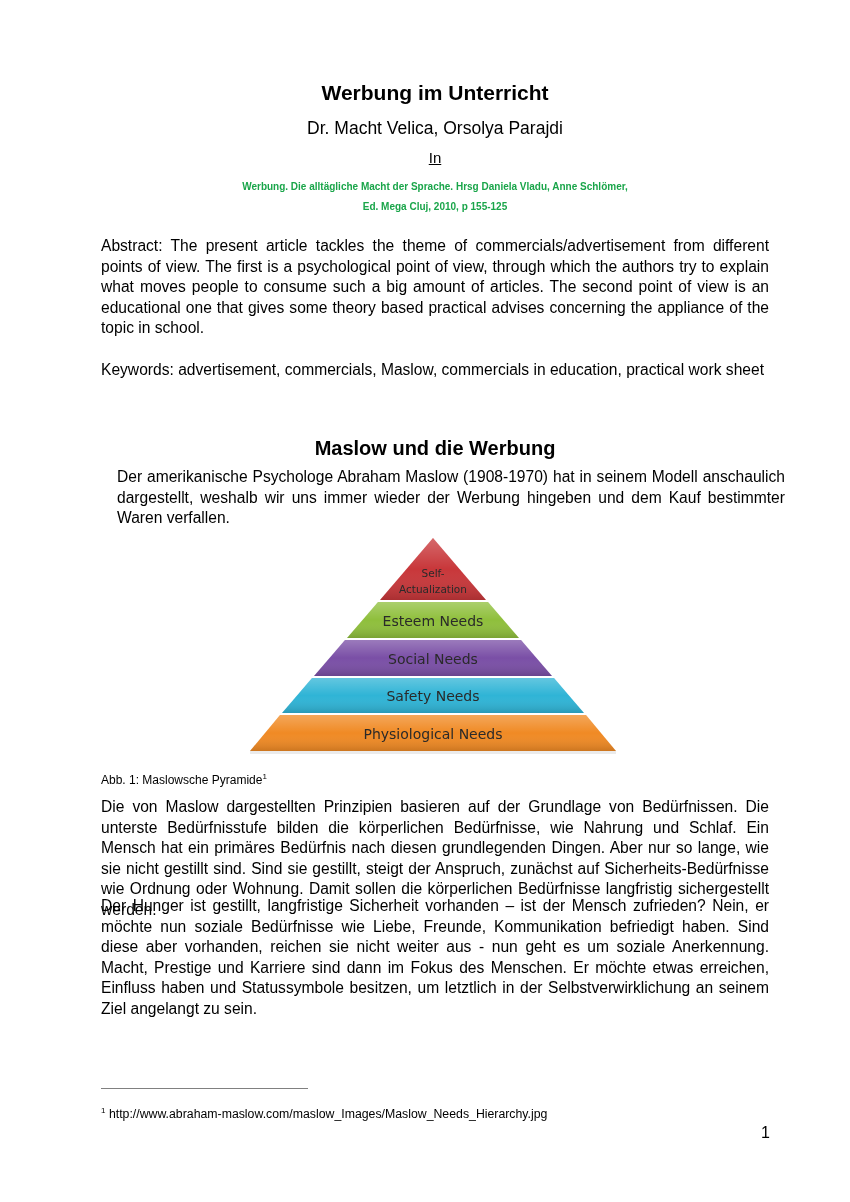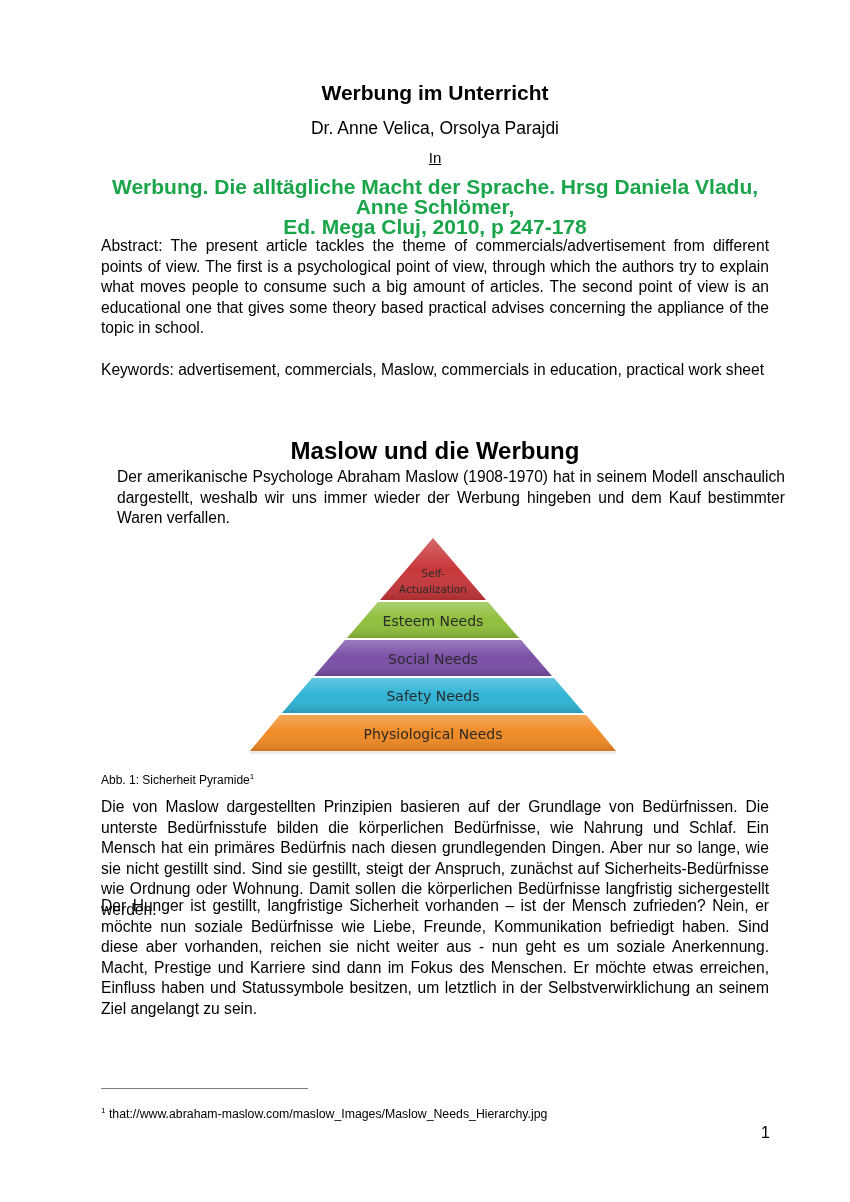--- a/index.html
+++ b/index.html
@@ -3,49 +3,49 @@
 <meta charset="utf-8">
 <style>
   html, body { margin: 0; padding: 0; background: #ffffff; }
   body { width: 850px; height: 1202px; position: relative; overflow: hidden;
          font-family: "Liberation Sans", sans-serif; color: #000; }
   .page { position: absolute; left: 0; top: 0; width: 712px; height: 1202px; }
   .center { position: absolute; left: 100px; width: 670px; text-align: center; }
   .title { top: 81px; font-size: 21px; font-weight: bold; }
   .authors { top: 118px; font-size: 17.5px; }
   .in { top: 149px; font-size: 15px; text-decoration: underline; }
-  .source { top: 177px; font-size: 21px; font-weight: bold; color: #1aa54a; line-height: 20px; }
+  .source { top: 177px; font-size: 10px; font-weight: bold; color: #1aa54a; line-height: 20px; }
   .para { position: absolute; left: 101px; width: 668px; font-size: 15.6px; line-height: 20.6px;
           text-align: justify; }
   .abstract { top: 236px; }
   .keywords { top: 360px; }
   .h2 { position: absolute; left: 100px; width: 670px; top: 437px; text-align: center;
-        font-size: 24px; font-weight: bold; }
+        font-size: 20px; font-weight: bold; }
   .intro { top: 467px; margin-left: 16px; }
   .figure { position: absolute; left: 248px; top: 535px; width: 370px; height: 222px; }
   .caption { position: absolute; left: 101px; top: 773px; font-size: 12px; }
   .caption sup, .footnote sup { font-size: 8px; vertical-align: super; line-height: 0; }
   .p1 { top: 797px; }
   .p2 { top: 896px; }
   .fn-rule { position: absolute; left: 101px; top: 1088px; width: 207px; height: 1px; background: #808080; }
   .footnote { position: absolute; left: 101px; top: 1107px; font-size: 12.3px; }
   .pagenum { position: absolute; left: 755px; top: 1124px; font-size: 16px; width: 15px; text-align: right; }
   svg text { font-family: "DejaVu Sans", sans-serif; fill: #2a2a2a; }
 </style>
 </head>
 <body>
 
 <div class="page">
 
   <div class="center title">Werbung im Unterricht</div>
-  <div class="center authors">Dr. Anne Velica, Orsolya Parajdi</div>
+  <div class="center authors">Dr. Macht Velica, Orsolya Parajdi</div>
   <div class="center in">In</div>
   <div class="center source">
     <div>Werbung. Die alltägliche Macht der Sprache. Hrsg Daniela Vladu, Anne Schlömer,</div>
-    <div>Ed. Mega Cluj, 2010, p 247-178</div>
+    <div>Ed. Mega Cluj, 2010, p 155-125</div>
   </div>
 
   <div class="para abstract">Abstract: The present article tackles the theme of commercials/advertisement from different points of view. The first is a psychological point of view, through which the authors try to explain what moves people to consume such a big amount of articles. The second point of view is an educational one that gives some theory based practical advises concerning the appliance of the topic in school.</div>
   <div class="para keywords">Keywords: advertisement, commercials, Maslow, commercials in education, practical work sheet</div>
 
   <div class="h2">Maslow und die Werbung</div>
   <div class="para intro">Der amerikanische Psychologe Abraham Maslow (1908-1970) hat in seinem Modell anschaulich dargestellt, weshalb wir uns immer wieder der Werbung hingeben und dem Kauf bestimmter Waren verfallen.</div>
 
   <div class="figure">
     <svg width="370" height="222" viewBox="0 0 370 222">
@@ -80,22 +80,22 @@
       </g>
       <g>
         <polygon points="32,180 338,180 368,216 2,216" fill="#f08a24"></polygon>
         <polygon points="32,180 338,180 368,216 2,216" fill="url(#shade)"></polygon>
         <text x="185" y="204" text-anchor="middle" font-size="14">Physiological Needs</text>
       </g>
       <rect x="2" y="216" width="366" height="3" fill="#000" opacity="0.08"></rect>
     </svg>
   </div>
 
-  <div class="caption"><span>Abb. 1: Sicherheit Pyramide</span><sup>1</sup></div>
+  <div class="caption"><span>Abb. 1: Maslowsche Pyramide</span><sup>1</sup></div>
 
   <div class="para p1">Die von Maslow dargestellten Prinzipien basieren auf der Grundlage von Bedürfnissen. Die unterste Bedürfnisstufe bilden die körperlichen Bedürfnisse, wie Nahrung und Schlaf. Ein Mensch hat ein primäres Bedürfnis nach diesen grundlegenden Dingen. Aber nur so lange, wie sie nicht gestillt sind. Sind sie gestillt, steigt der Anspruch, zunächst auf Sicherheits-Bedürfnisse wie Ordnung oder Wohnung. Damit sollen die körperlichen Bedürfnisse langfristig sichergestellt werden.</div>
   <div class="para p2">Der Hunger ist gestillt, langfristige Sicherheit vorhanden – ist der Mensch zufrieden? Nein, er möchte nun soziale Bedürfnisse wie Liebe, Freunde, Kommunikation befriedigt haben. Sind diese aber vorhanden, reichen sie nicht weiter aus - nun geht es um soziale Anerkennung. Macht, Prestige und Karriere sind dann im Fokus des Menschen. Er möchte etwas erreichen, Einfluss haben und Statussymbole besitzen, um letztlich in der Selbstverwirklichung an seinem Ziel angelangt zu sein.</div>
 
   <div class="fn-rule"></div>
-  <div class="footnote"><sup>1</sup> <span>that://www.abraham-maslow.com/maslow_Images/Maslow_Needs_Hierarchy.jpg</span></div>
+  <div class="footnote"><sup>1</sup> <span>http://www.abraham-maslow.com/maslow_Images/Maslow_Needs_Hierarchy.jpg</span></div>
 
   <div class="pagenum">1</div>
 </div>
 
 </body></html>

